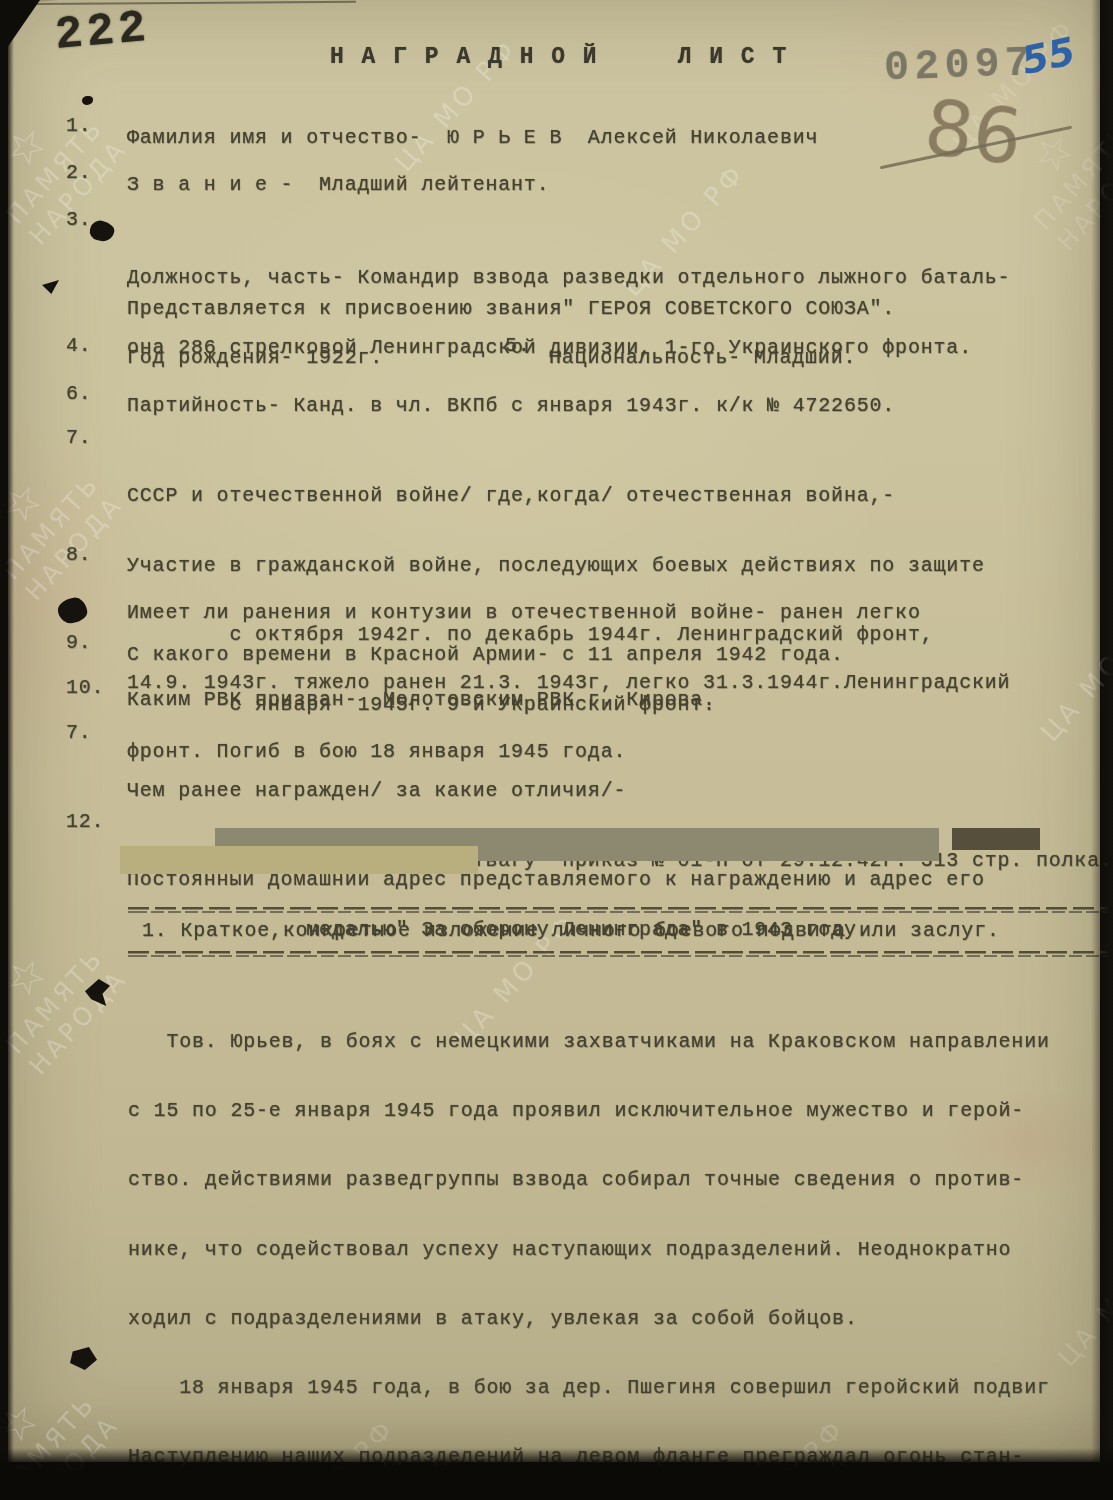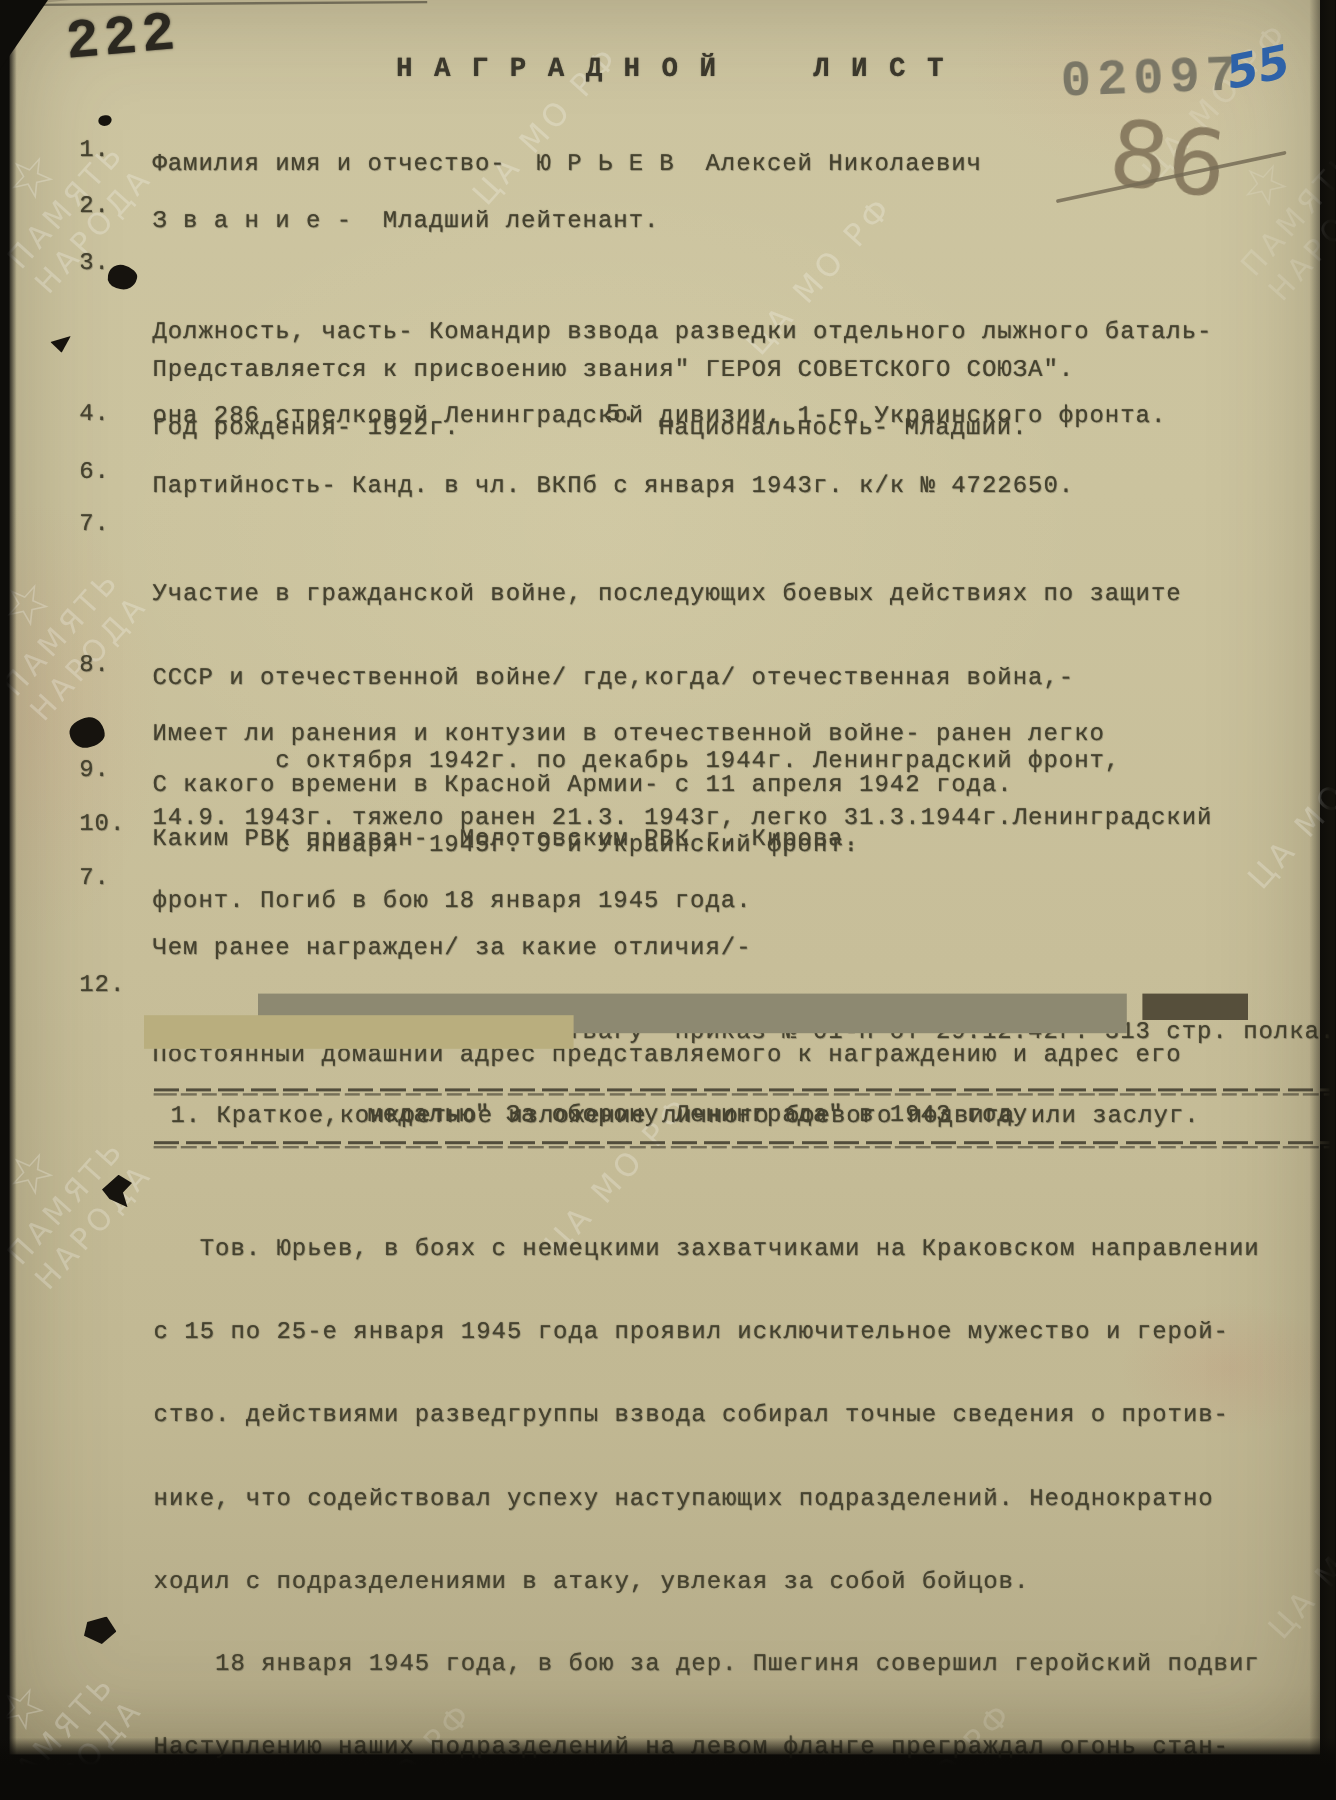--- a/index.html
+++ b/index.html
@@ -150,22 +150,22 @@
     <span class="num">5.</span>
     <div class="txt"><div class="ln">Национальность- Младший.</div></div>
   </div>
   <div class="item tw" style="top:382px;">
     <span class="num">6.</span>
     <div class="txt"><div class="ln">Партийность- Канд. в чл. ВКПб с января 1943г. к/к № 4722650.</div></div>
   </div>
   <div class="item tw" style="top:426px;">
     <span class="num">7.</span>
     <div class="txt">
+      <div class="ln">СССР и отечественной войне/ где,когда/ отечественная война,-</div>
       <div class="ln">Участие в гражданской войне, последующих боевых действиях по защите</div>
-      <div class="ln">СССР и отечественной войне/ где,когда/ отечественная война,-</div>
       <div class="ln">        с октября 1942г. по декабрь 1944г. Ленинградский фронт,</div>
       <div class="ln">        с января  1945г. 9-й Украинский фронт.</div>
     </div>
   </div>
   <div class="item tw" style="top:543px;">
     <span class="num">8.</span>
     <div class="txt">
       <div class="ln">Имеет ли ранения и контузии в отечественной войне- ранен легко</div>
       <div class="ln">14.9. 1943г. тяжело ранен 21.3. 1943г, легко 31.3.1944г.Ленинградский</div>
       <div class="ln">фронт. Погиб в бою 18 января 1945 года.</div>

